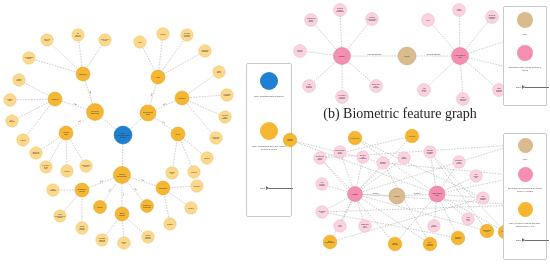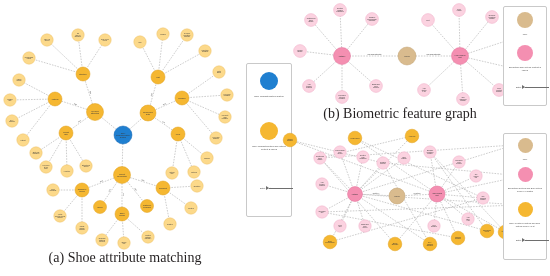--- a/index.html
+++ b/index.html
@@ -309,21 +309,20 @@
         </g>
         <g>
           <circle cx="123" cy="135" r="9" fill="#1f7fd0" stroke="#1565b0" stroke-width="0.5"></circle>
           <text x="123" y="133.67" text-anchor="middle" font-size="1.9" fill="#ffffff">Shoe</text>
           <text x="123" y="135.665" text-anchor="middle" font-size="1.9" fill="#ffffff">Characterization</text>
           <text x="123" y="137.66" text-anchor="middle" font-size="1.9" fill="#ffffff">System</text>
         </g>
       </svg>
   </div>
 
-  <div class="cap" style="left:0;top:250px;width:250px;">(a) Shoe attribute matching</div>
 
   <div class="legend" style="left:246px;top:63px;width:44px;height:152px;">
     <div class="lg-item" style="top:8px;">
       <span class="lg-dot" style="width:18px;height:18px;background:#1f7fd0;"></span>
       <span class="lg-txt">Shoe Characterization System</span>
     </div>
     <div class="lg-item" style="top:58px;">
       <span class="lg-dot" style="width:18px;height:18px;background:#f5b731;"></span>
       <span class="lg-txt">Shoe Characterization Sub-criteria content &amp; values</span>
     </div>

